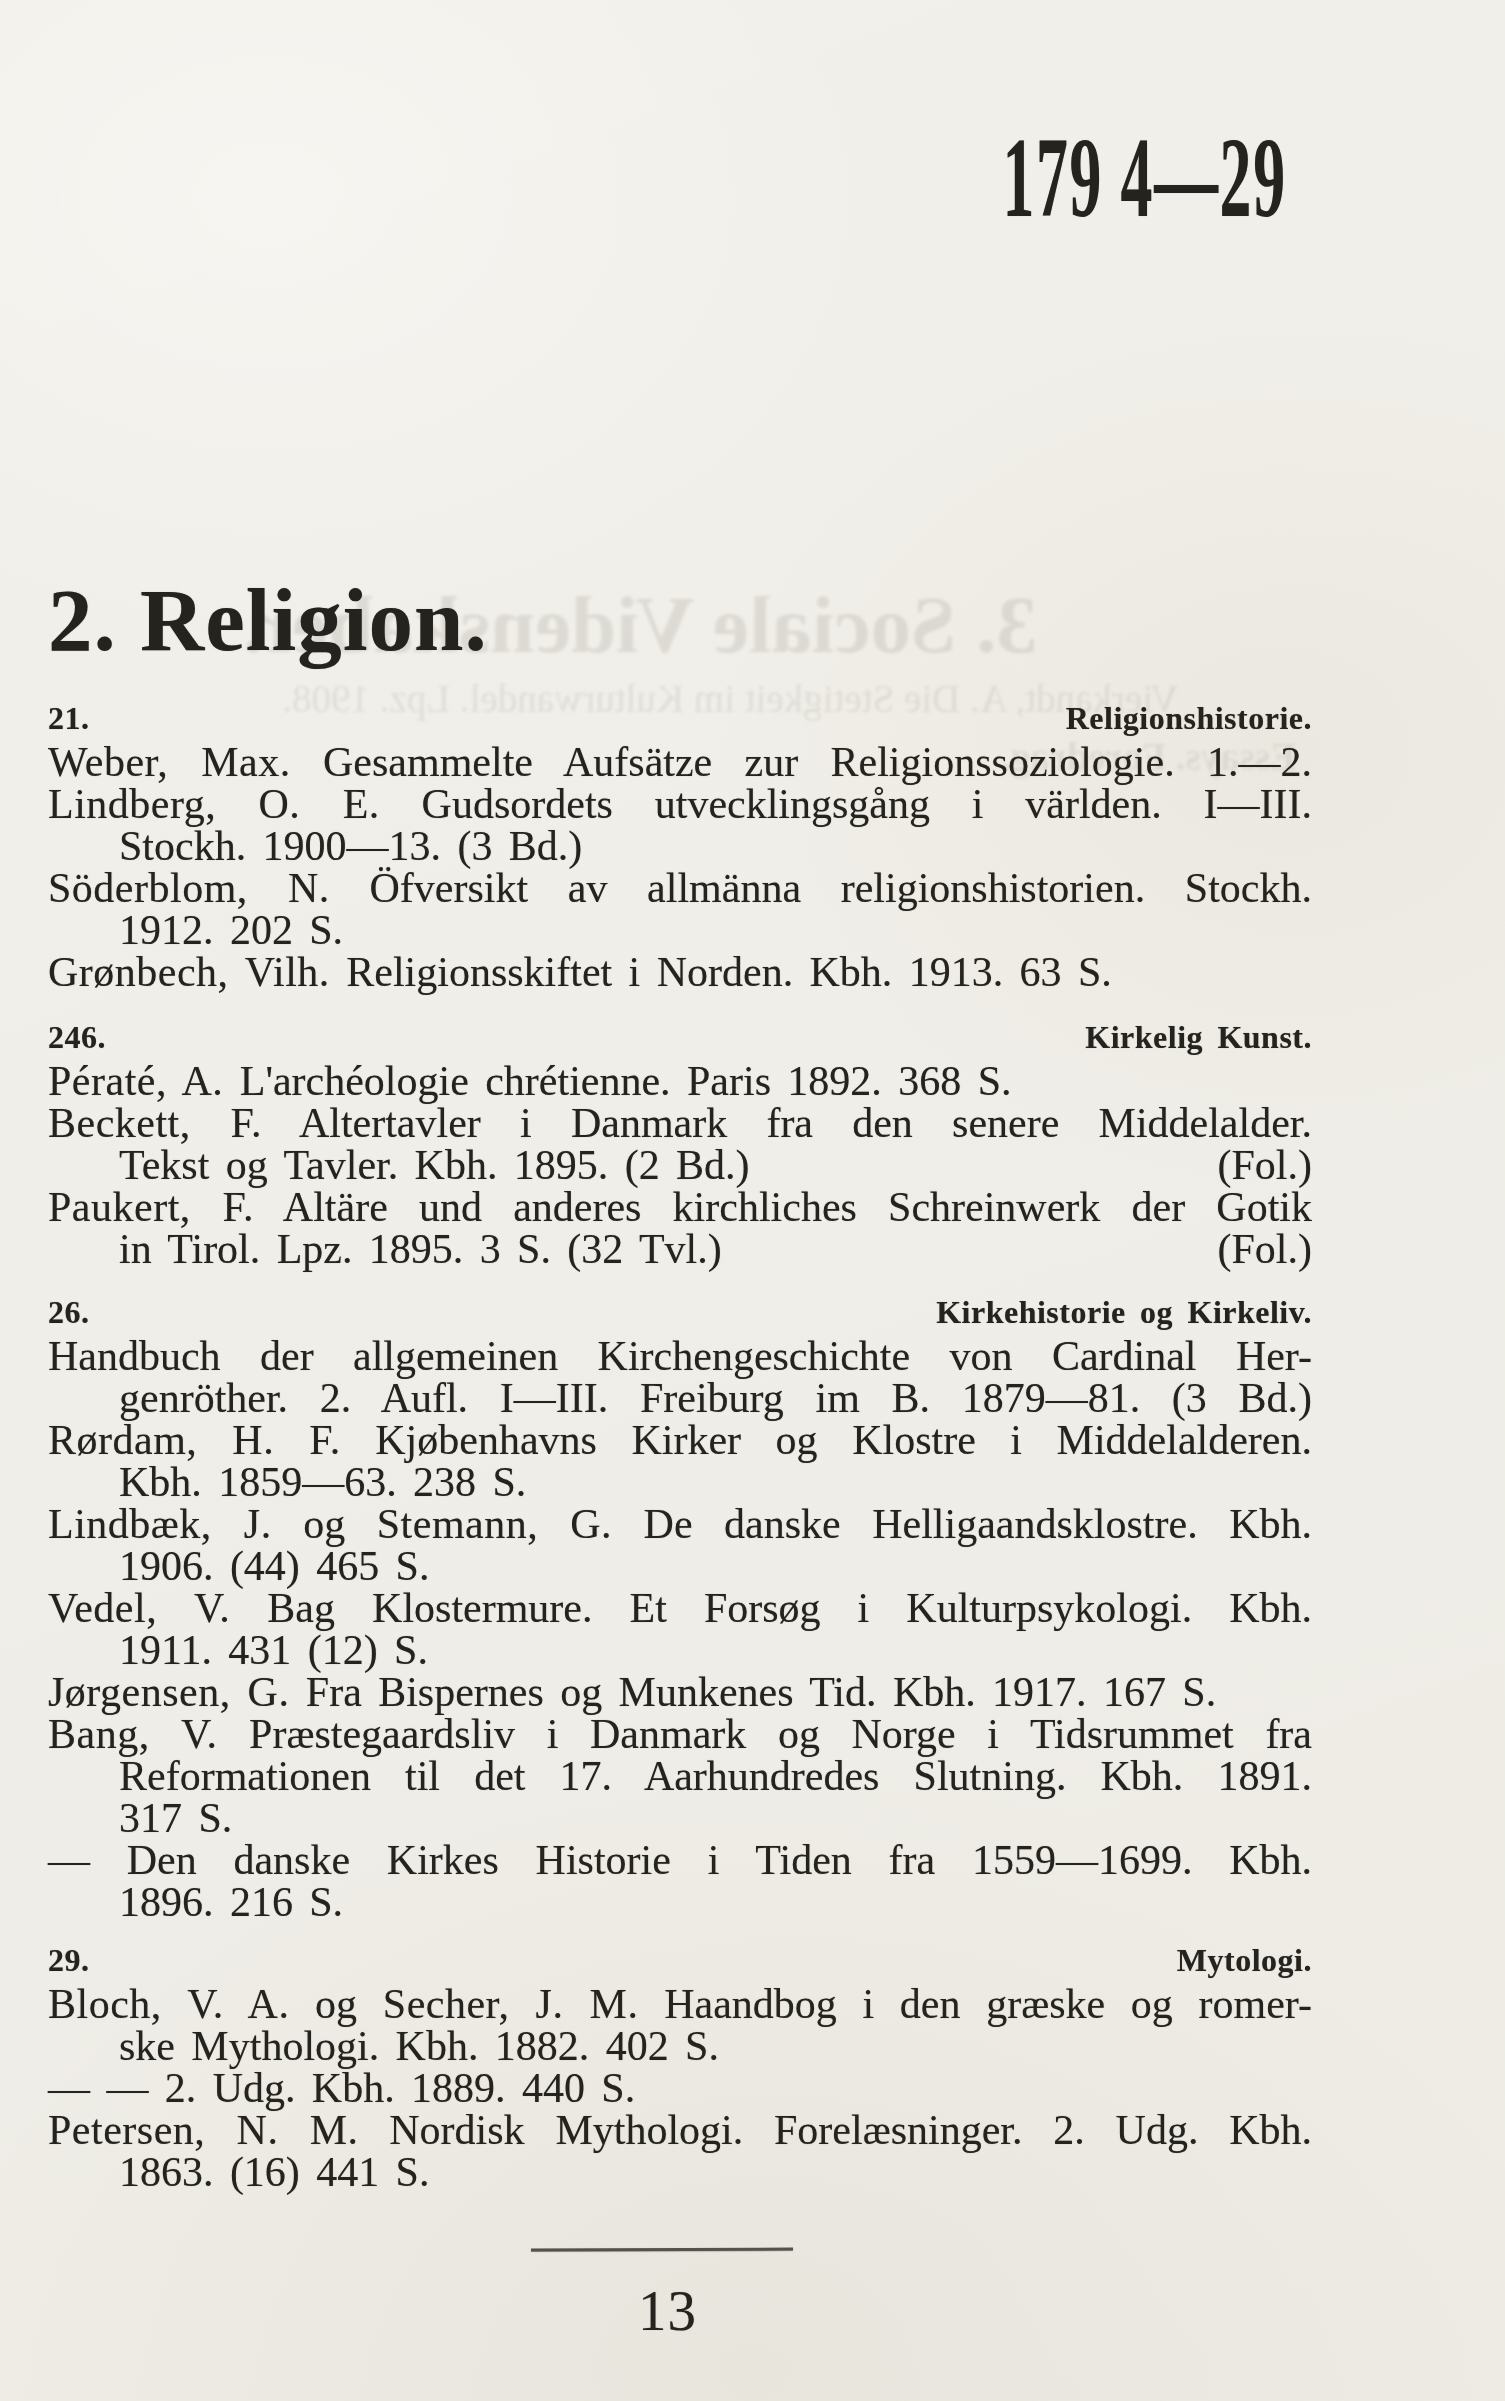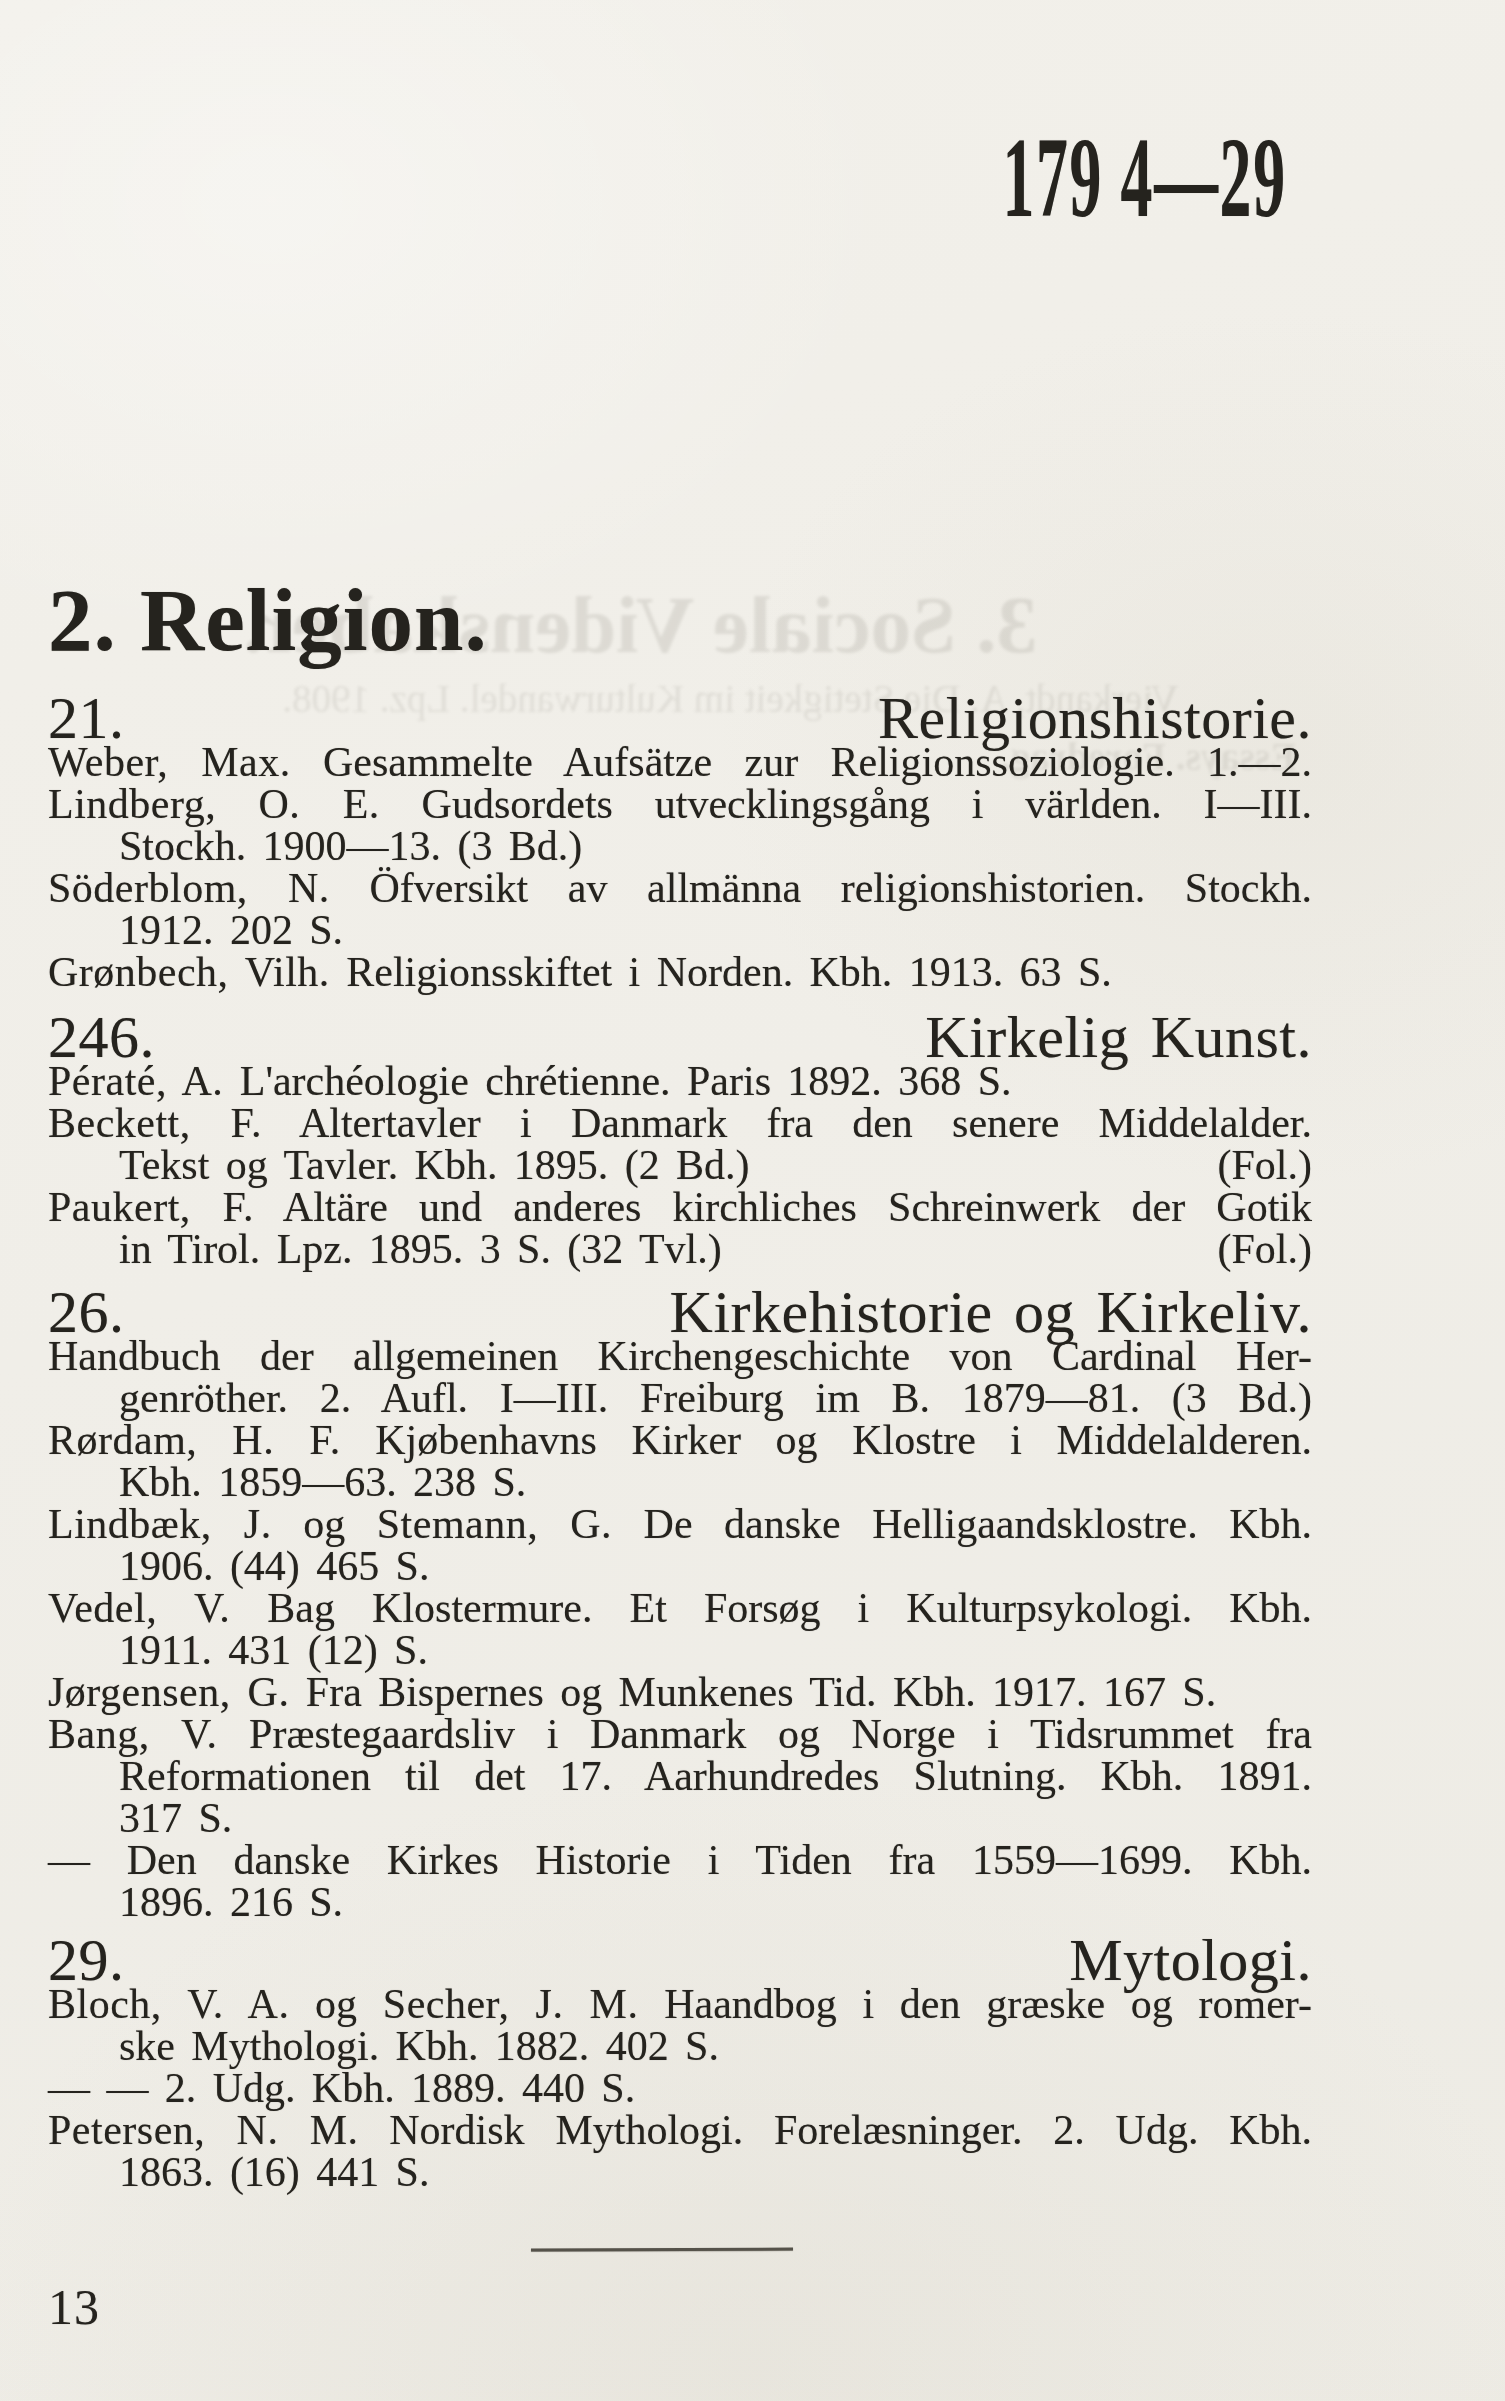--- a/index.html
+++ b/index.html
@@ -44,38 +44,38 @@
   .ln{min-height:42px;white-space:nowrap;}
   .just{
     white-space:normal;
     text-align:justify;
     text-align-last:justify;
   }
   .indent{padding-left:71px;}
   .b{font-weight:400;letter-spacing:0.5px;}
   .sec{
     display:flex;justify-content:space-between;align-items:baseline;
-    font-weight:400;font-size:60px;line-height:46px;min-height:46px;
+    font-weight:700;font-size:32px;line-height:46px;min-height:46px;
     letter-spacing:0.5px;
     text-align:right;
   }
   .gap-s{margin-top:21px;}
   .gap-m{margin-top:19px;}
   .gap-l{margin-top:14.4px;}
   .fol{display:flex;justify-content:space-between;align-items:baseline;gap:24px;}
 
   
   .rule{
     position:absolute;left:531px;top:2248px;width:262px;height:2.9px;
     background:#55524a;transform:rotate(-0.2deg);
     box-shadow:0 0.5px 1px rgba(85,82,74,0.5);
   }
   .page-num{
-    position:absolute;left:48px;top:2282px;width:1263px;
-    font-size:50px;line-height:1;
+    position:absolute;left:36px;top:2282px;width:1263px;
+    text-align:center;font-size:57px;line-height:1;
     letter-spacing:1px;
   }
 
   
   .bleed{
     position:absolute;color:#6e6a5f;opacity:0.15;
     transform:scaleX(-1);filter:blur(1.4px);
     font-weight:700;white-space:nowrap;
   }
   .bleed-title{left:269px;top:579px;width:768px;font-size:81px;text-align:center;}

